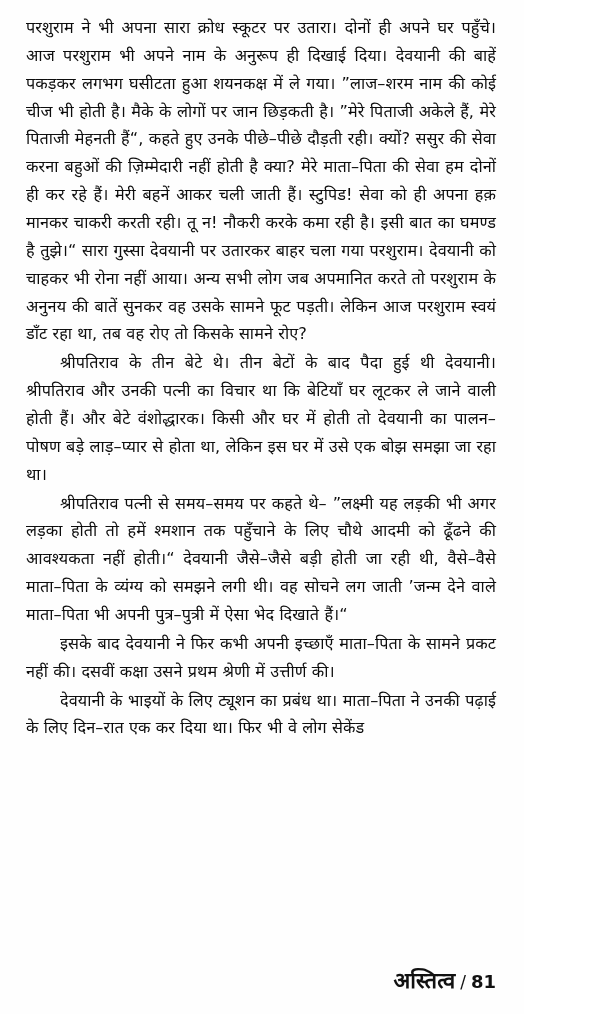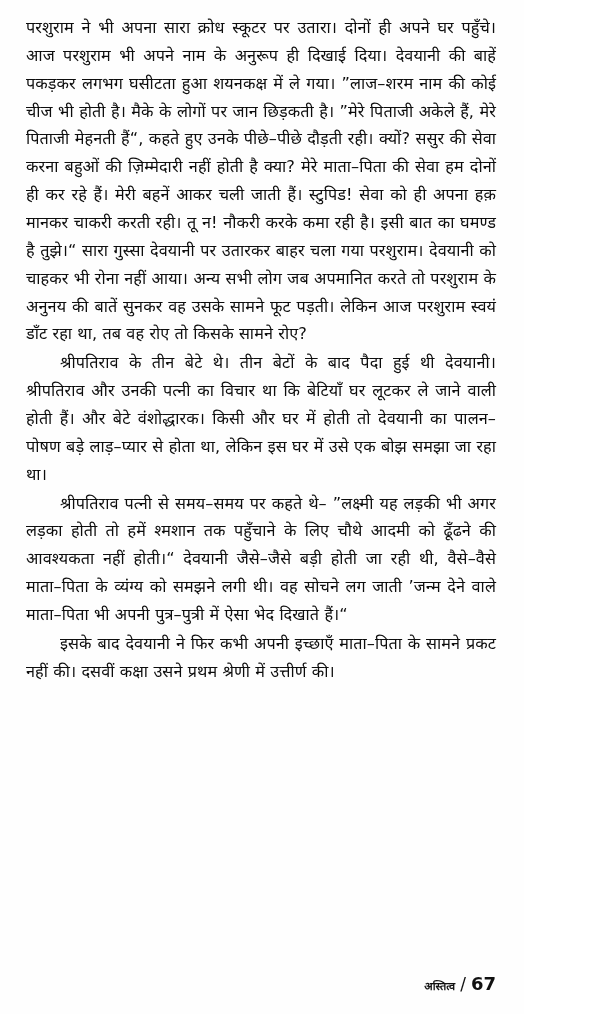--- a/index.html
+++ b/index.html
@@ -42,21 +42,21 @@
   }
   .footer {
     position: absolute;
     right: 28px;
     bottom: 20px;
     display: flex;
     align-items: baseline;
     gap: 4px;
   }
   .footer-title {
-    font-size: 11px;
+    font-size: 22px;
     font-weight: bold;
     color: #111;
   }
   .footer-sep {
     font-size: 17px;
     color: #111;
     margin: 0 1px;
   }
   .footer-num {
     font-size: 18px;
@@ -67,20 +67,21 @@
 </style>
 </head>
 <body>
 
 <div class="page">
   <div class="body-text">
     <p class="para">परशुराम ने भी अपना सारा क्रोध स्कूटर पर उतारा। दोनों ही अपने घर पहुँचे। आज परशुराम भी अपने नाम के अनुरूप ही दिखाई दिया। देवयानी की बाहें पकड़कर लगभग घसीटता हुआ शयनकक्ष में ले गया। ”लाज–शरम नाम की कोई चीज भी होती है। मैके के लोगों पर जान छिड़कती है। ”मेरे पिताजी अकेले हैं, मेरे पिताजी मेहनती हैं“, कहते हुए उनके पीछे–पीछे दौड़ती रही। क्यों? ससुर की सेवा करना बहुओं की ज़िम्मेदारी नहीं होती है क्या? मेरे माता–पिता की सेवा हम दोनों ही कर रहे हैं। मेरी बहनें आकर चली जाती हैं। स्टुपिड! सेवा को ही अपना हक़ मानकर चाकरी करती रही। तू न! नौकरी करके कमा रही है। इसी बात का घमण्ड है तुझे।“ सारा गुस्सा देवयानी पर उतारकर बाहर चला गया परशुराम। देवयानी को चाहकर भी रोना नहीं आया। अन्य सभी लोग जब अपमानित करते तो परशुराम के अनुनय की बातें सुनकर वह उसके सामने फूट पड़ती। लेकिन आज परशुराम स्वयं डाँट रहा था, तब वह रोए तो किसके सामने रोए?</p>
     <p class="para indent">श्रीपतिराव के तीन बेटे थे। तीन बेटों के बाद पैदा हुई थी देवयानी। श्रीपतिराव और उनकी पत्नी का विचार था कि बेटियाँ घर लूटकर ले जाने वाली होती हैं। और बेटे वंशोद्धारक। किसी और घर में होती तो देवयानी का पालन–पोषण बड़े लाड़–प्यार से होता था, लेकिन इस घर में उसे एक बोझ समझा जा रहा था।</p>
     <p class="para indent">श्रीपतिराव पत्नी से समय–समय पर कहते थे– ”लक्ष्मी यह लड़की भी अगर लड़का होती तो हमें श्मशान तक पहुँचाने के लिए चौथे आदमी को ढूँढने की आवश्यकता नहीं होती।“ देवयानी जैसे–जैसे बड़ी होती जा रही थी, वैसे–वैसे माता–पिता के व्यंग्य को समझने लगी थी। वह सोचने लग जाती ’जन्म देने वाले माता–पिता भी अपनी पुत्र–पुत्री में ऐसा भेद दिखाते हैं।“</p>
     <p class="para indent">इसके बाद देवयानी ने फिर कभी अपनी इच्छाएँ माता–पिता के सामने प्रकट नहीं की। दसवीं कक्षा उसने प्रथम श्रेणी में उत्तीर्ण की।</p>
+    <p class="para indent">देवयानी के भाइयों के लिए ट्यूशन का प्रबंध था। माता–पिता ने उनकी पढ़ाई के लिए दिन–रात एक कर दिया था। फिर भी वे लोग सेकेंड</p>
   </div>
 
   <div class="footer">
     <span class="footer-title">अस्तित्व</span>
     <span class="footer-sep">/</span>
-    <span class="footer-num">67</span>
+    <span class="footer-num">81</span>
   </div>
 </div>
 
 </body></html>

